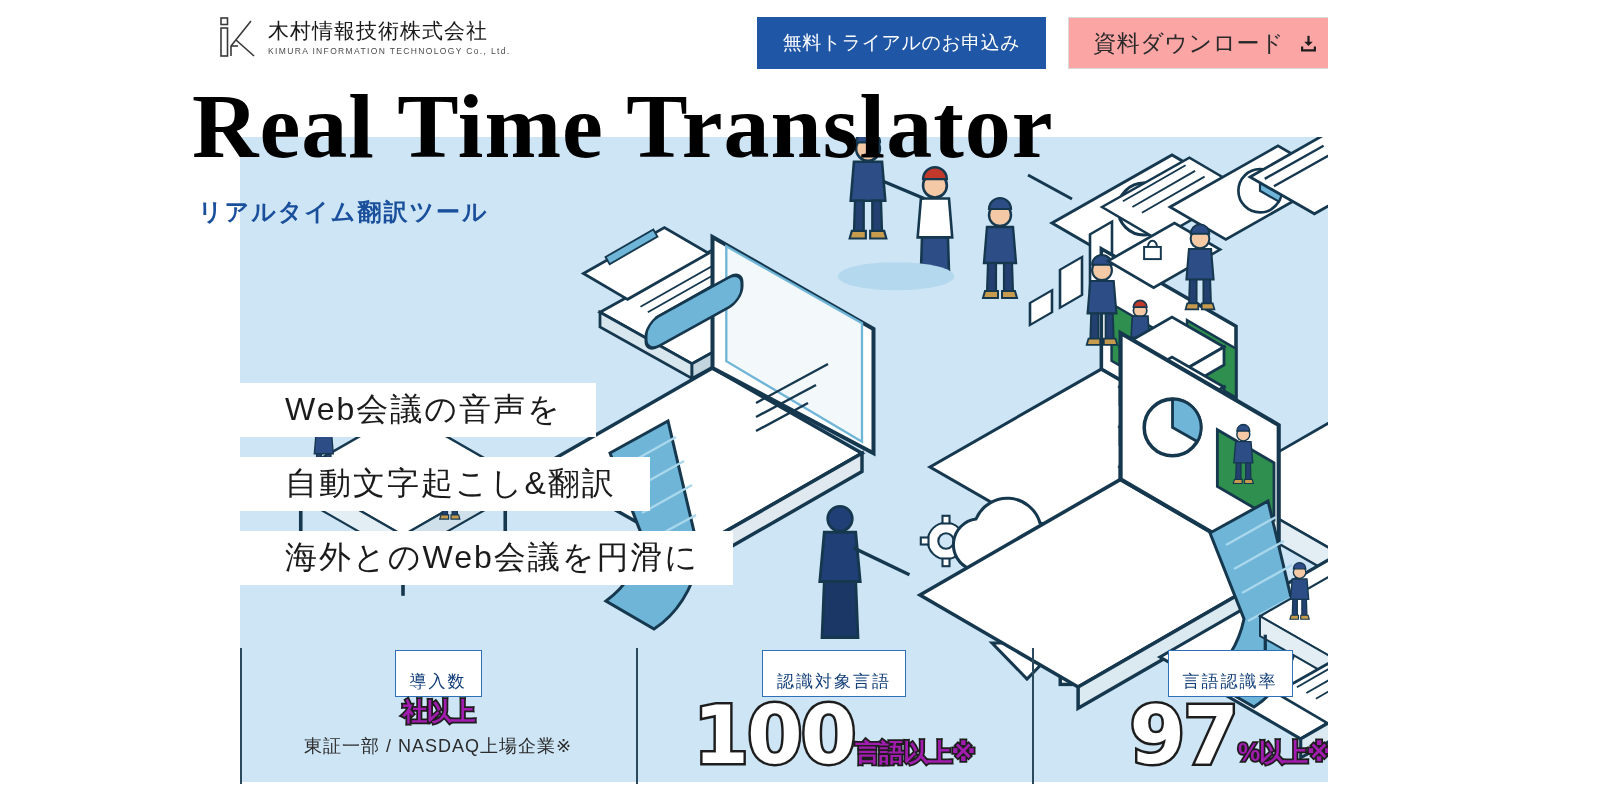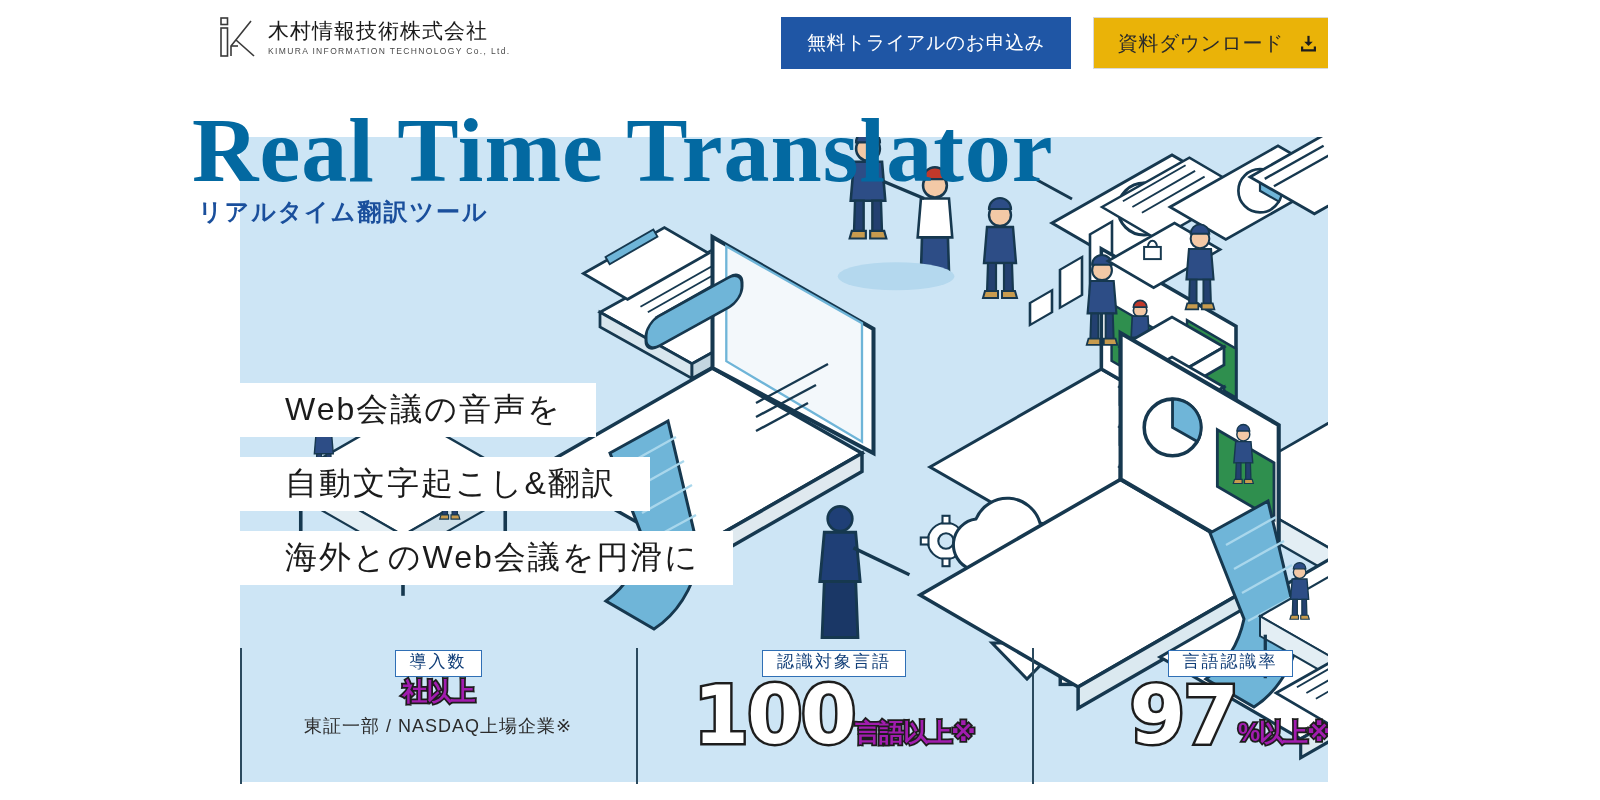--- a/index.html
+++ b/index.html
@@ -23,37 +23,37 @@
 
   .header-actions{position:absolute;right:258px;top:17px;display:flex;align-items:stretch;gap:22px;}
   .btn{
     display:flex;align-items:center;justify-content:center;
     height:52px;box-sizing:border-box;cursor:pointer;white-space:nowrap;
   }
   .btn-primary{
     background:#1f56a5;color:#fff;font-size:19px;padding:0 26px;letter-spacing:.5px;border:none;
   }
   .btn-secondary{
-    background:#eab308;color:#2a2a2a;font-size:20px;padding:0 24px;
+    background:#fca5a5;color:#2a2a2a;font-size:23px;padding:0 24px;
     border:1px solid #d9d9d9;gap:16px;letter-spacing:.5px;text-align:right;
   }
   .dl-icon{width:17px;height:17px;flex:none;display:block;}
 
   
   .hero-panel{
     position:absolute;left:240px;top:137px;width:1188px;height:645px;
     background:#cde5f5;overflow:hidden;
   }
   
   .illustration{position:absolute;inset:0;overflow:hidden;}
 
   .hero-title{
-    position:absolute;left:192px;top:104px;z-index:20;
+    position:absolute;left:192px;top:80px;z-index:20;
     font-family:"Liberation Serif","DejaVu Serif",serif;
-    font-size:92px;font-weight:700;color:#0369a1;letter-spacing:1px;
+    font-size:92px;font-weight:700;color:#000000;letter-spacing:1px;
     line-height:1;white-space:nowrap;
   }
   .hero-sub{
     position:absolute;left:198px;top:196px;z-index:20;
     font-size:24px;font-weight:700;color:#1a4f9c;letter-spacing:2px;white-space:nowrap;
   }
 
   
   .taglines{position:absolute;left:240px;top:383px;z-index:20;display:flex;flex-direction:column;gap:20px;align-items:flex-start;}
   .tagline{
@@ -64,21 +64,21 @@
 
   
   .stats{position:absolute;left:240px;top:644px;width:1188px;height:138px;z-index:25;display:flex;}
   .stat{position:relative;flex:1;display:flex;flex-direction:column;align-items:center;padding-top:6px;}
   .stat + .stat::before,
   .stat:first-child::before{
     content:"";position:absolute;left:0;top:4px;bottom:-2px;width:2px;background:#2b4a5e;
   }
   .stat-badge{
     background:#fff;border:1px solid #2f6fb5;color:#113e78;
-    font-size:17px;letter-spacing:2px;padding:0 14px 4px;line-height:1.25;white-space:nowrap;
+    font-size:17px;letter-spacing:2px;padding:20px 14px 4px;line-height:1.25;white-space:nowrap;
   }
   .stat-row{display:flex;align-items:flex-end;margin-top:2px;}
   .stat-number{
     font-family:"DejaVu Sans","Liberation Sans",sans-serif;
     font-size:80px;font-weight:700;line-height:.92;color:#ffffff;
     -webkit-text-stroke:5px #1d1d1d;paint-order:stroke fill;
     letter-spacing:-2px;
   }
   .stat-unit{
     font-size:25px;font-weight:700;color:#a21caf;

